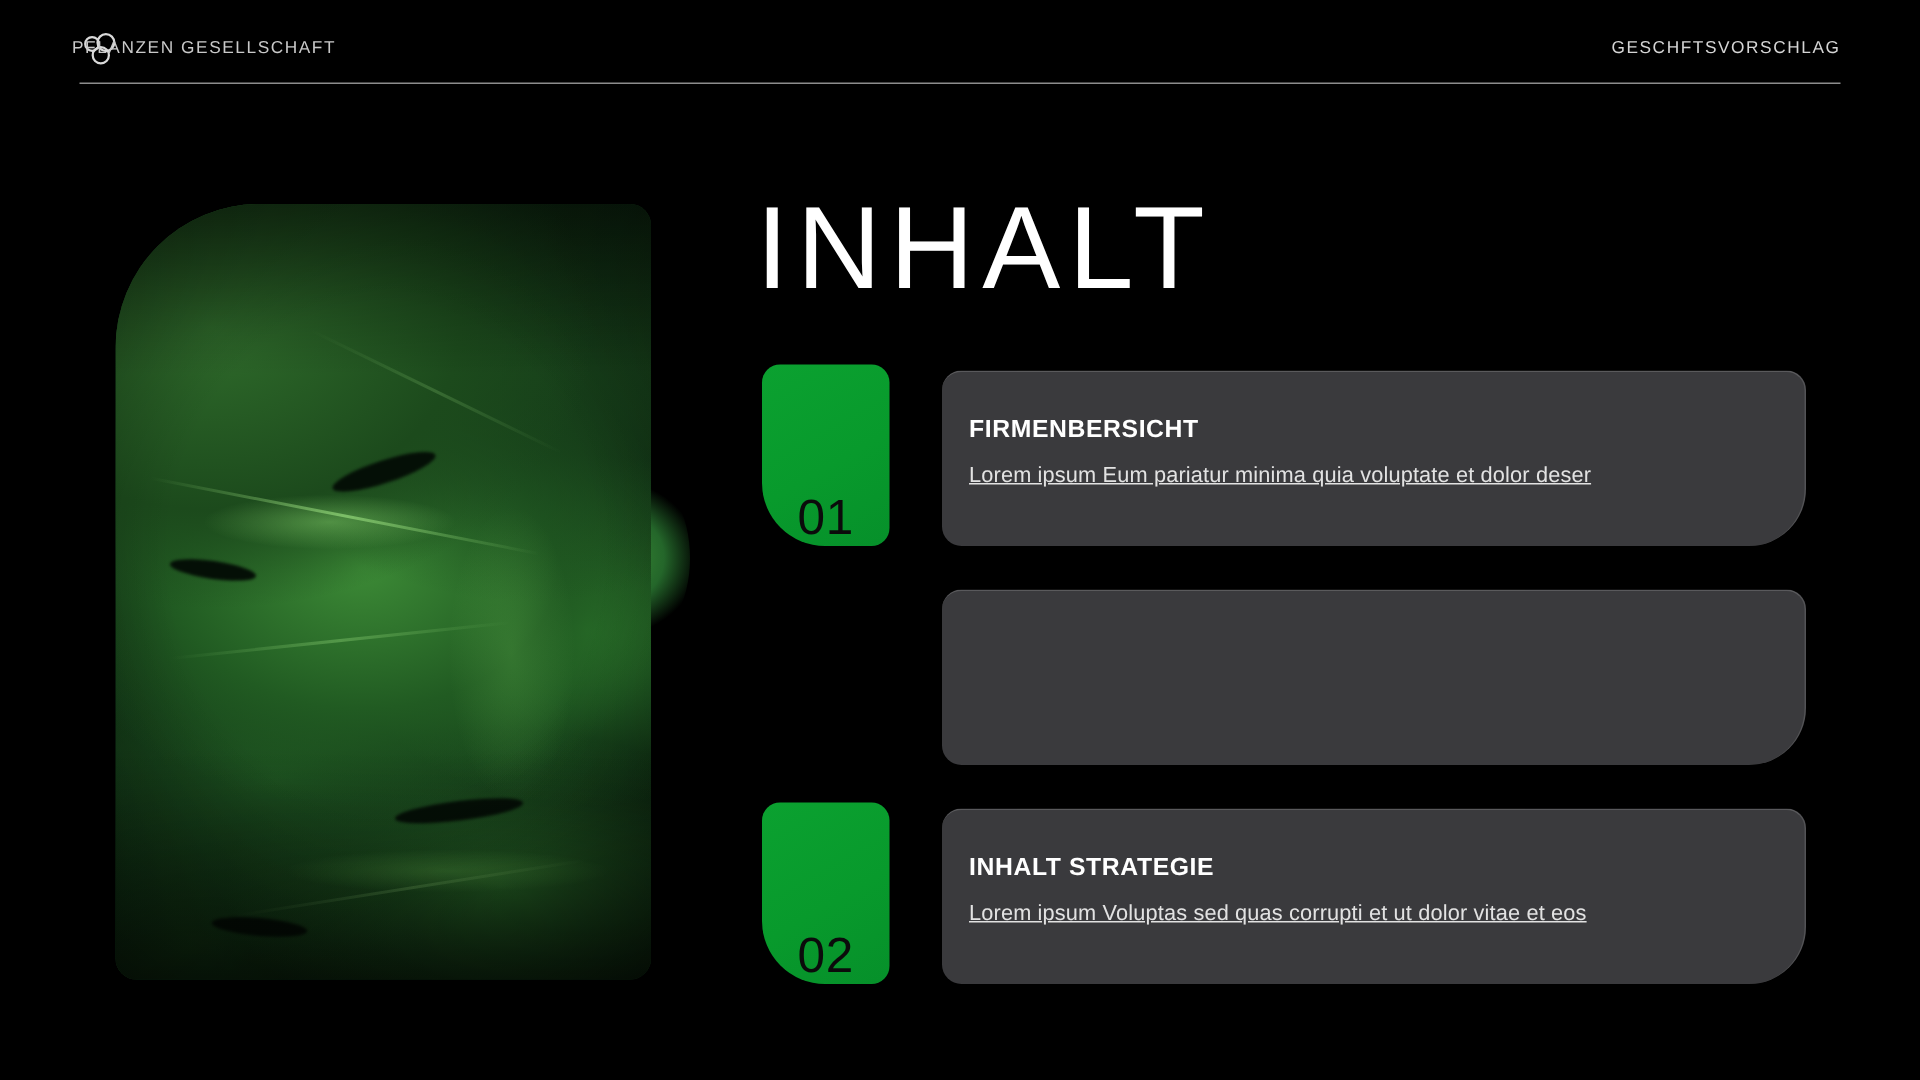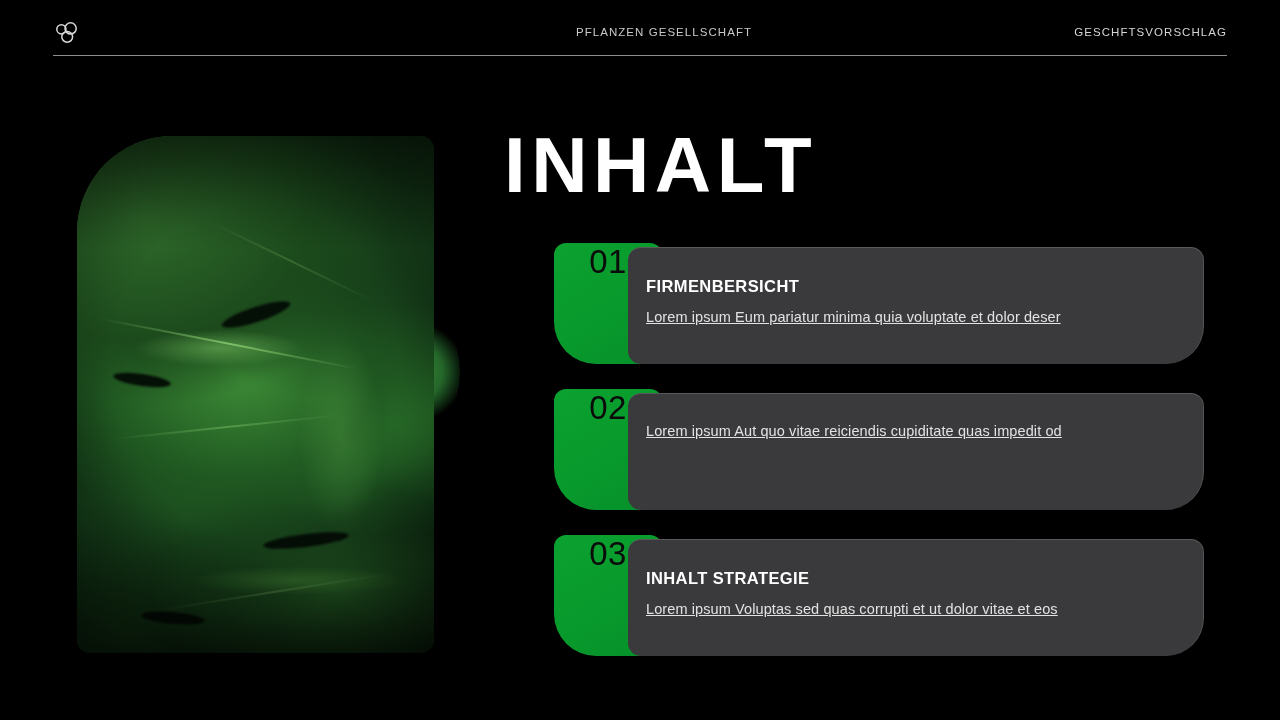--- a/index.html
+++ b/index.html
@@ -13,21 +13,21 @@
 
   
   .slide-header{
     position:absolute; left:0; top:0; width:1280px; height:62px;
   }
   .logo-mark{
     position:absolute; left:54px; top:21px; width:26px; height:24px;
   }
   .header-center{
     position:absolute; left:0; top:26px; width:1280px;
-    text-align:center;
+    text-align:left;
     font-size:11.5px; letter-spacing:1.05px; color:#c9c9c9;
     font-weight:400;
     padding-left:48px;
   }
   .header-right{
     position:absolute; right:53px; top:26px;
     font-size:11.5px; letter-spacing:1.05px; color:#d5d5d5;
     font-weight:400;
     text-align:right;
   }
@@ -88,36 +88,36 @@
   .leaf-overflow{
     position:absolute; left:398px; top:318px; width:62px; height:108px;
     background:radial-gradient(ellipse 70px 60px at 10% 50%, #3f9638 0%, #24662a 55%, rgba(10,32,13,0) 88%);
     border-radius:0 60% 60% 0;
     filter:blur(.3px);
   }
 
   
   .page-title{
     position:absolute; left:504px; top:126px;
-    font-size:78px; font-weight:bold; color:#ffffff;
+    font-size:78px; font-weight:normal; color:#ffffff;
     letter-spacing:5.5px; line-height:1;
   }
 
   
   .agenda{
     position:absolute; left:508px; top:243px; width:700px;
   }
   .agenda-row{
     position:relative; height:121px; margin-bottom:25px;
   }
   .num-tile{
-    position:absolute; left:0; top:0; width:108px; height:121px;
+    position:absolute; left:0; top:0; width:85px; height:121px;
     background:linear-gradient(150deg,#0ba130 0%,#089a2c 55%,#06902a 100%);
     border-radius:12px 12px 12px 42px;
-    display:flex; align-items:flex-start; justify-content:center;margin-left:46px;
+    display:flex; align-items:flex-end; justify-content:center;
   }
   .num-tile-label{
     font-size:33px; font-weight:500; color:#0b0b0b; letter-spacing:.5px;
   }
   .info-card{
     position:absolute; left:120px; top:4px; width:576px; height:117px;
     background:#3a3a3d;
     border-radius:13px 13px 38px 13px;
     border-top:1px solid rgba(255,255,255,.16);
     border-right:1px solid rgba(255,255,255,.13);
@@ -174,31 +174,27 @@
     <div class="num-tile">
       <span class="num-tile-label">01</span>
     </div>
     <div class="info-card">
       <div class="info-title">FIRMENBERSICHT</div>
       <div class="info-desc">Lorem ipsum Eum pariatur minima quia voluptate et dolor deser</div>
     </div>
   </div>
 
   <div class="agenda-row">
+    <div class="info-card">
+    </div>
+  </div>
+
+  <div class="agenda-row">
     <div class="num-tile">
       <span class="num-tile-label">02</span>
-    </div>
-    <div class="info-card">
-      <div class="info-desc">Lorem ipsum Aut quo vitae reiciendis cupiditate quas impedit od</div>
-    </div>
-  </div>
-
-  <div class="agenda-row">
-    <div class="num-tile">
-      <span class="num-tile-label">03</span>
     </div>
     <div class="info-card">
       <div class="info-title">INHALT STRATEGIE</div>
       <div class="info-desc">Lorem ipsum Voluptas sed quas corrupti et ut dolor vitae et eos</div>
     </div>
   </div>
 
 </div>
 
 </body></html>

